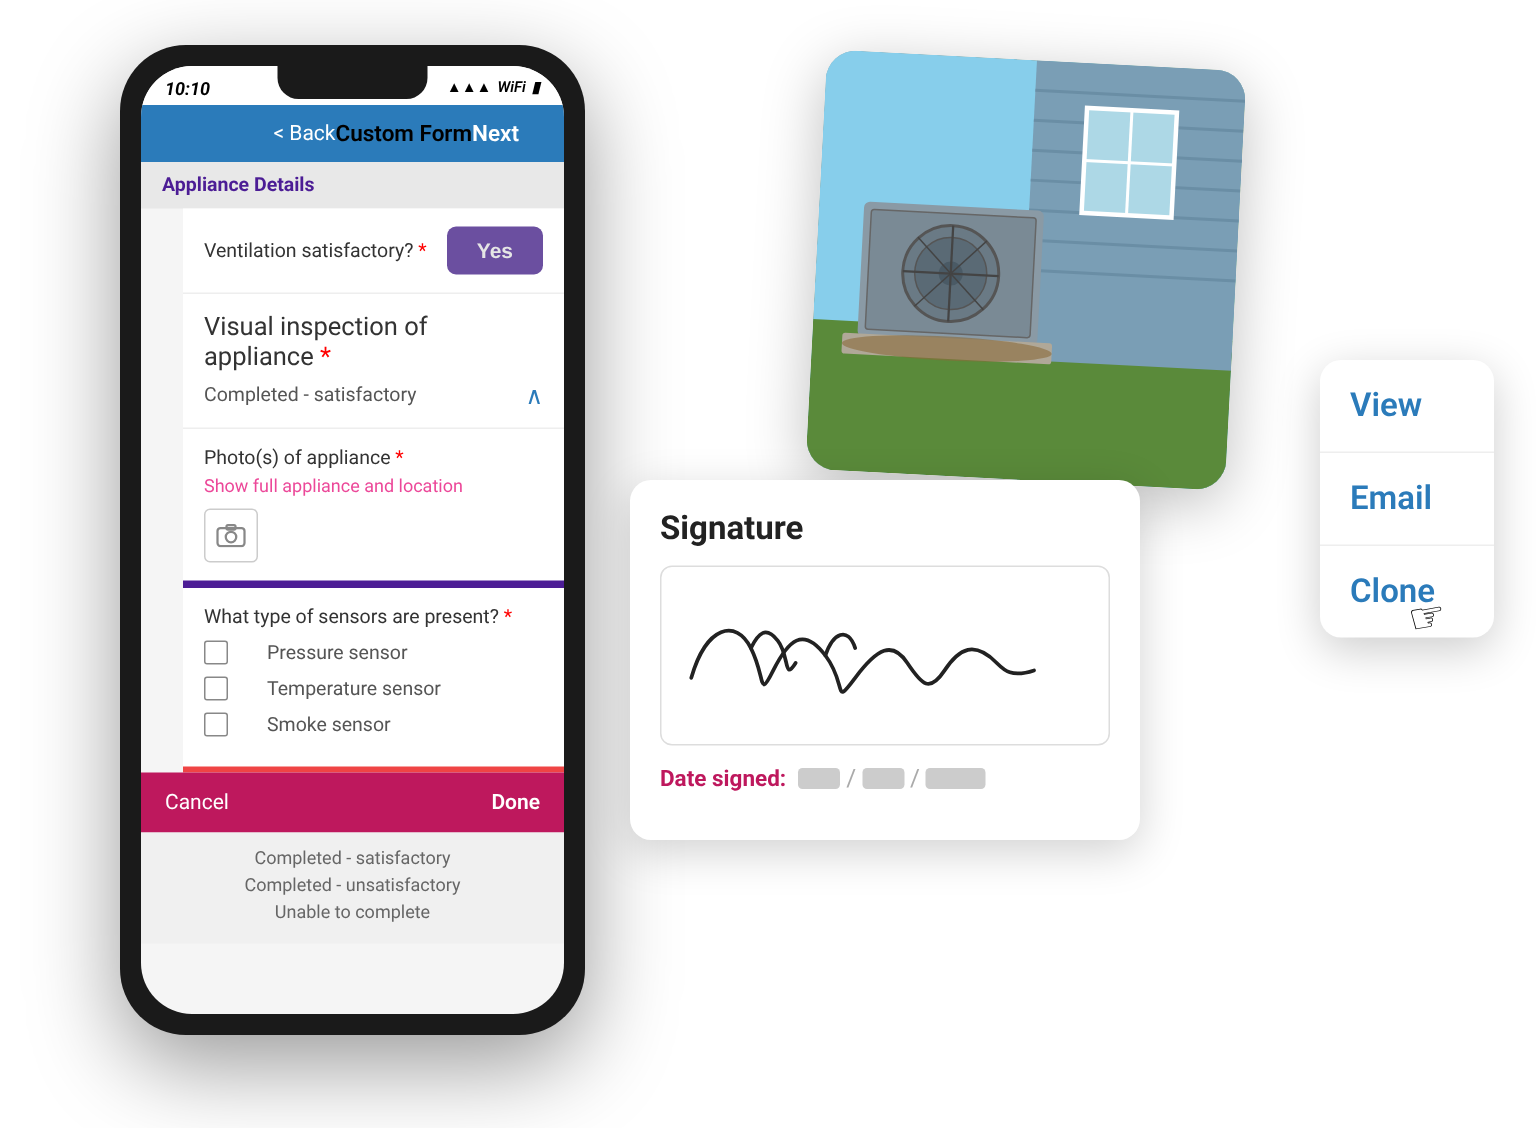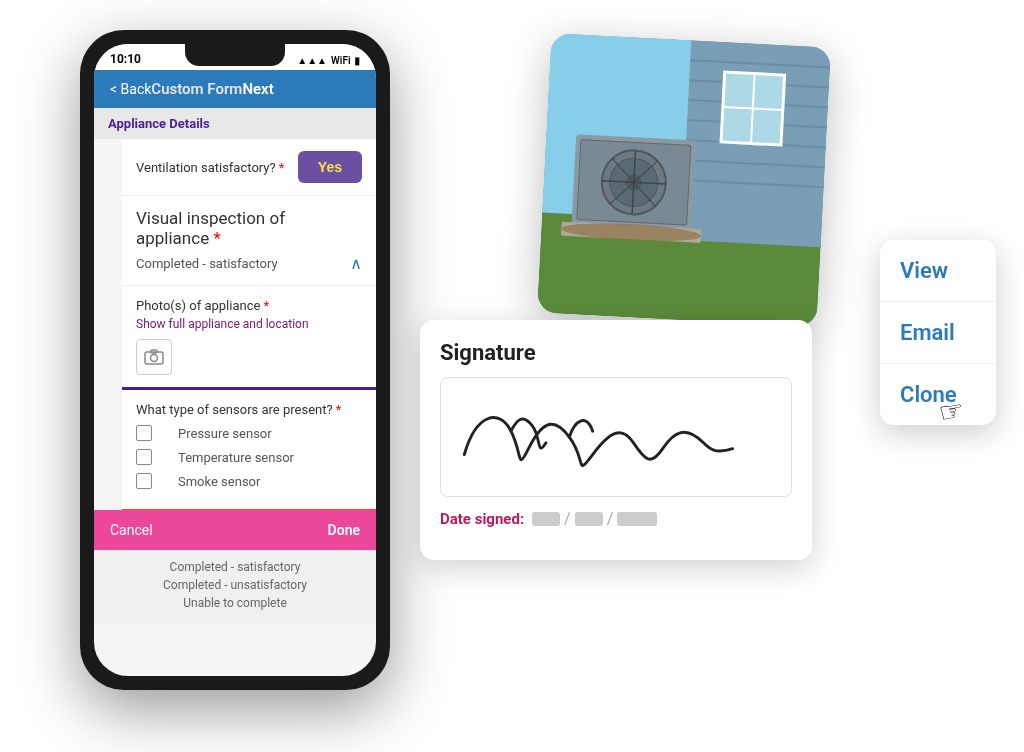--- a/index.html
+++ b/index.html
@@ -43,43 +43,44 @@
       overflow: hidden;
       position: relative;
     }
 
     
     .status-bar {
       background: #ffffff;
       padding: 8px 16px 4px;
       display: flex;
       justify-content: space-between;
-      align-items: flex-end;
+      align-items: flex-start;
       font-size: 11px;
       font-weight: 600;
+      font-style: italic;
     }
     .status-time { font-size: 12px; font-weight: 700; }
     .status-icons { display: flex; gap: 4px; align-items: center; font-size: 10px; }
 
     
     .nav-bar {
       background: #2b7bba;
       display: flex;
-      justify-content: flex-start;
-      align-items: center;
-      padding: 10px 16px;
+      justify-content: flex-end;
+      align-items: center;
+      padding: 10px 30px;
     }
     .nav-back {
       color: white;
       font-size: 14px;
       display: flex;
       align-items: center;
       gap: 2px;
     }
-    .nav-title { color: #e5e5e5; font-size: 15px; font-weight: 600; }
+    .nav-title { color: #000000; font-size: 15px; font-weight: 600; }
     .nav-next { color: white; font-size: 15px; font-weight: 600; }
     .section-header {
       background: #e8e8e8;
       padding: 8px 14px;
       font-size: 13px;
       font-weight: 700;
       color: #4c1d95;
     }
     .form-body {
       background: white;
@@ -92,21 +93,21 @@
       justify-content: space-between;
       align-items: center;
     }
     .form-label {
       font-size: 13px;
       color: #333;
       flex: 1;
     }
     .btn-yes {
       background: #6b4fa0;
-      color: #fde047;
+      color: #e5e5e5;
       border: none;
       padding: 8px 20px;
       border-radius: 6px;
       font-size: 14px;
       font-weight: 600;
     }
     .form-row-select {
       padding: 12px 14px;
       border-bottom: 1px solid #eee;
       background: white;
@@ -119,40 +120,40 @@
     .select-value-row {
       display: flex;
       justify-content: space-between;
       align-items: center;
     }
     .select-value { font-size: 13px; color: #555; }
     .chevron-up { color: #2b7bba; font-size: 16px; }
 
     .photo-row {
       padding: 12px 14px;
-      border-bottom: 3px solid #4c1d95;
+      border-bottom: 5px solid #4c1d95;
       background: white;
     }
     .photo-label { font-size: 13px; color: #333; margin-bottom: 4px; }
-    .photo-hint { font-size: 12px; color: #701a75; margin-bottom: 8px; }
+    .photo-hint { font-size: 12px; color: #ec4899; margin-bottom: 8px; }
     .photo-icon {
       width: 36px;
       height: 36px;
       border: 1px solid #ccc;
       border-radius: 4px;
       display: flex;
       align-items: center;
       justify-content: center;
       color: #888;
       font-size: 18px;
     }
 
     .sensors-row {
       padding: 12px 14px;
-      border-bottom: 1px solid #ef4444;
+      border-bottom: 4px solid #ef4444;
       background: white;
     }
     .sensors-label { font-size: 13px; color: #333; margin-bottom: 8px; }
     .checkbox-item {
       display: flex;
       align-items: center;
       gap: 26px;
       margin-bottom: 8px;
     }
     .checkbox-box {
@@ -160,21 +161,21 @@
       height: 16px;
       border: 1.5px solid #888;
       border-radius: 2px;
       background: white;
       flex-shrink: 0;
     }
     .checkbox-label { font-size: 13px; color: #555; }
 
     
     .bottom-bar {
-      background: #ec4899;
+      background: #be185d;
       display: flex;
       justify-content: space-between;
       align-items: center;
       padding: 12px 16px;
     }
     .bottom-cancel { color: white; font-size: 14px; }
     .bottom-done { color: white; font-size: 14px; font-weight: 600; }
 
     
     .form-footer {
@@ -186,21 +187,21 @@
       color: #666;
       text-align: center;
       margin-bottom: 4px;
     }
 
     
     .signature-card {
       position: absolute;
       left: 420px;
       top: 320px;
-      width: 392px;
+      width: 340px;
       height: 240px;
       background: white;
       border-radius: 14px;
       box-shadow: 0 8px 30px rgba(0,0,0,0.18);
       padding: 20px;
     }
     .signature-title {
       font-size: 22px;
       font-weight: 700;
       color: #222;

